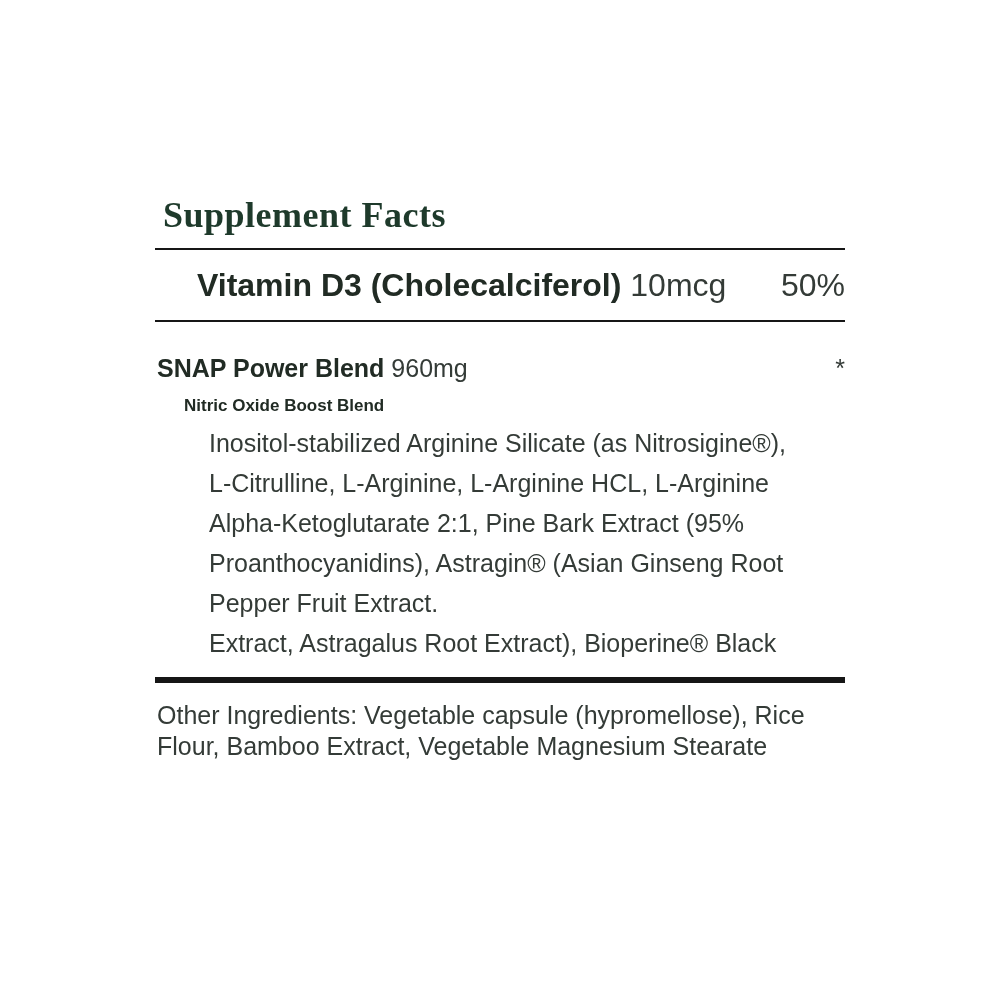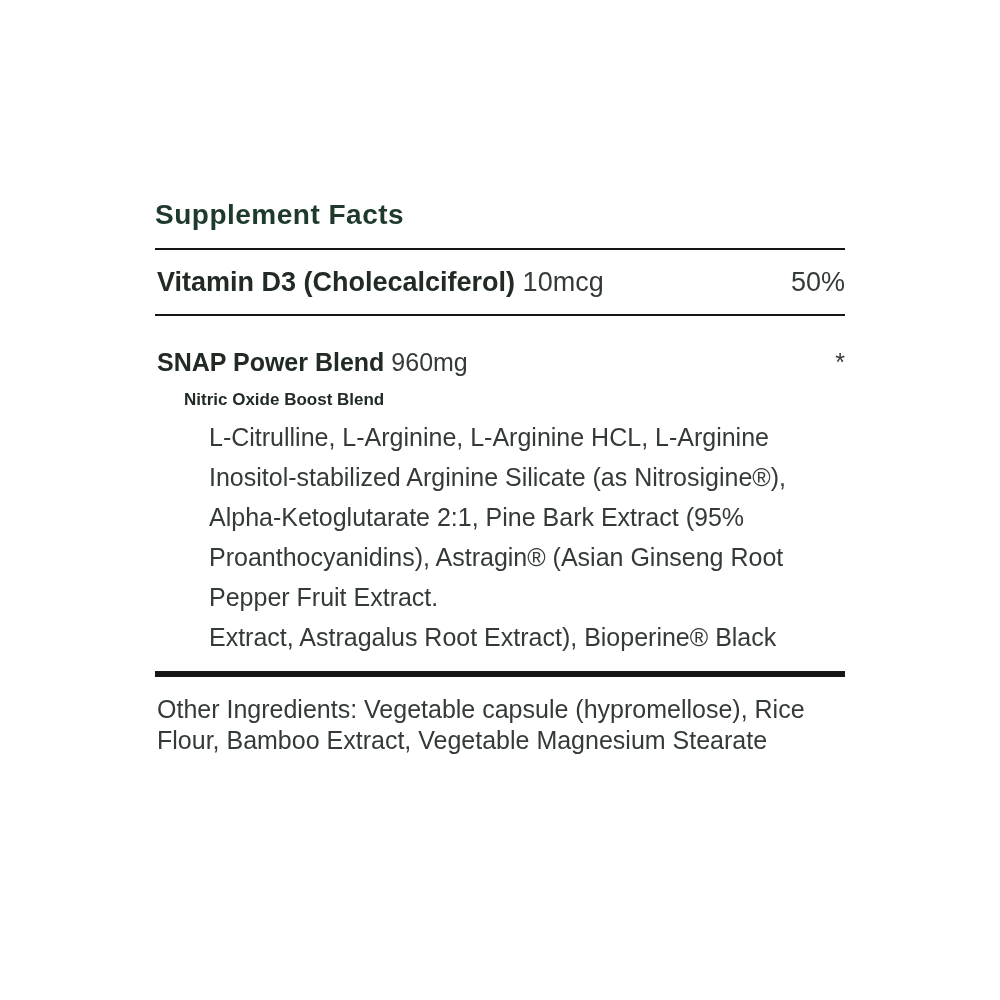--- a/index.html
+++ b/index.html
@@ -17,44 +17,45 @@
     background: #ffffff;
     font-family: "Liberation Sans", sans-serif;
   }
   .label {
     position: absolute;
     left: 155px;
     top: 196px;
     width: 690px;
   }
   .title {
-    margin: 0 0 14px 0;
-    font-family: Liberation Sans, sans-serif;
+    margin: 0 0 14px 8px;
+    font-family: Liberation Serif, serif;
     font-weight: 700;
-    font-size: 28px;
+    font-size: 36px;
     line-height: 38px;
     letter-spacing: 0.5px;
     color: var(--title-green);
   }
   .rule-thin {
     height: 2px;
     background: var(--rule-dark);
   }
   .rule-thick {
     height: 6px;
     background: var(--rule-dark);
     margin-top: 14px;
   }
   .nutrient-row {
     display: flex;
     justify-content: space-between;
     align-items: baseline;
     padding: 17px 0 16px 2px;
-    font-size: 27px;
+    font-size: 32px;
     white-space: nowrap;
+    margin-left: 40px;
   }
   .blend-row {
     display: flex;
     justify-content: space-between;
     align-items: flex-end;
     margin-top: 32px;
     padding-left: 2px;
     font-size: 25px;
     white-space: nowrap;
   }
@@ -118,22 +119,22 @@
     <div>
       <span class="bold-name">SNAP Power Blend</span>
       <span class="amount">960mg</span>
     </div>
     <div class="dv">*</div>
   </div>
 
   <div class="sub-heading">Nitric Oxide Boost Blend</div>
 
   <div class="ingredient-lines">
+    <div>Inositol-stabilized Arginine Silicate (as Nitrosigine®),</div>
     <div>L-Citrulline, L-Arginine, L-Arginine HCL, L-Arginine</div>
-    <div>Inositol-stabilized Arginine Silicate (as Nitrosigine®),</div>
     <div>Alpha-Ketoglutarate 2:1, Pine Bark Extract (95%</div>
     <div>Proanthocyanidins), Astragin® (Asian Ginseng Root</div>
     <div>Pepper Fruit Extract.</div>
     <div>Extract, Astragalus Root Extract), Bioperine® Black</div>
   </div>
 
   <div class="rule-thick"></div>
 
   <div class="other-ingredients">
     <div>Other Ingredients: Vegetable capsule (hypromellose), Rice</div>

